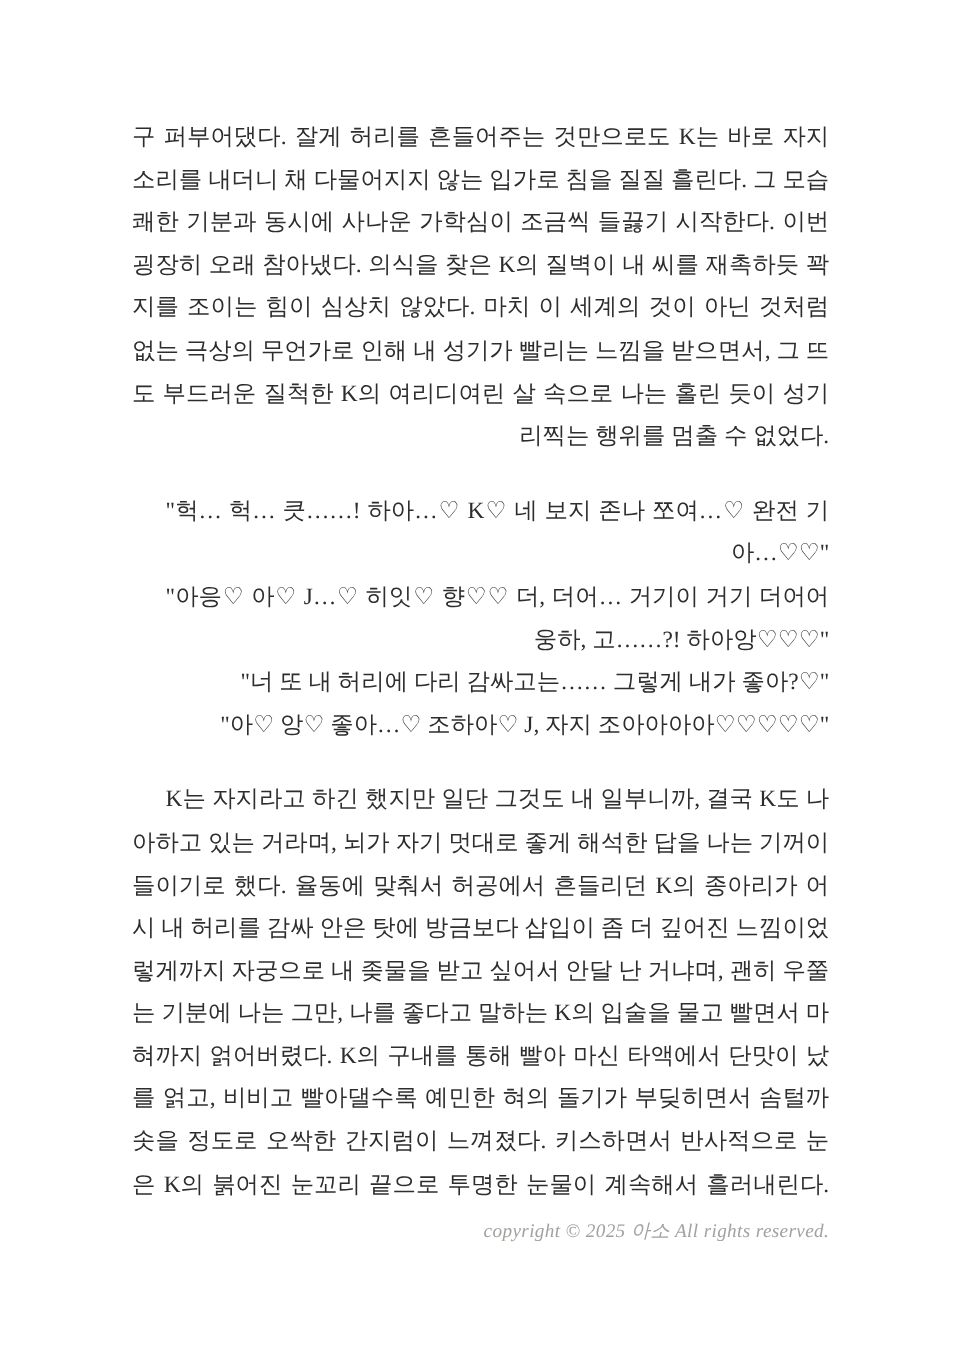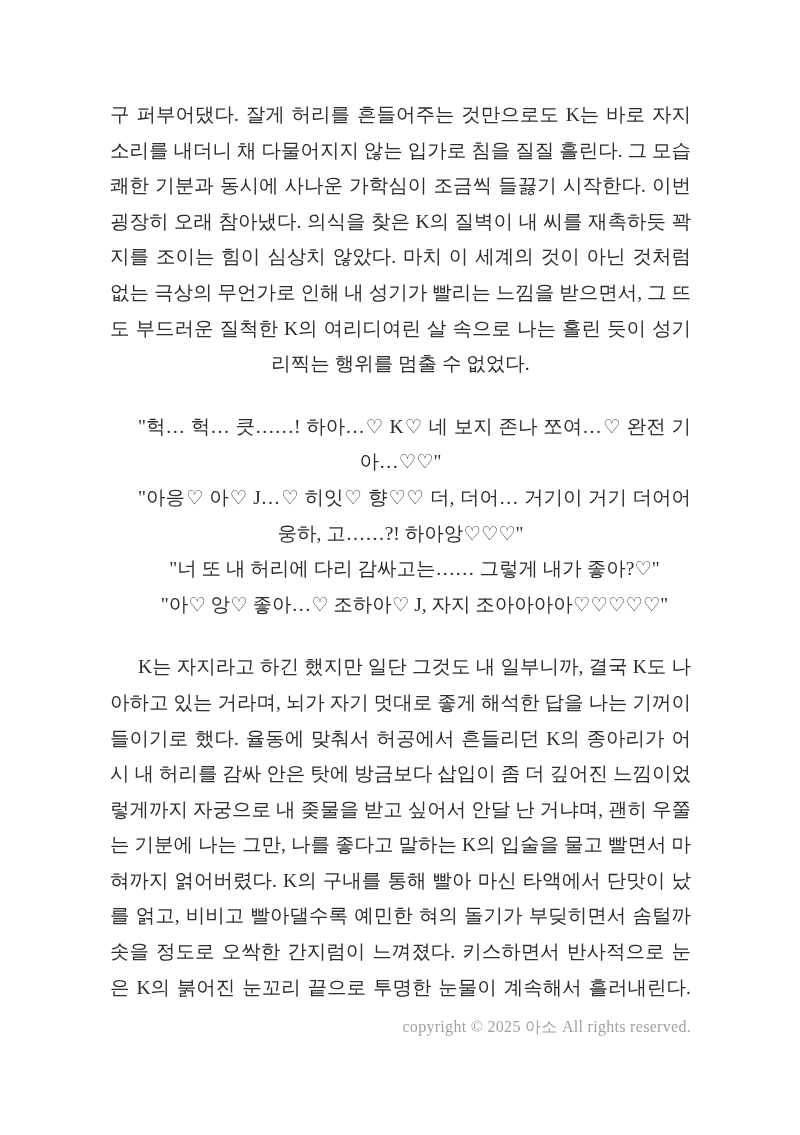--- a/index.html
+++ b/index.html
@@ -26,38 +26,39 @@
     width: 581px;
     color: var(--text-color);
   }
   .block { margin: 0; }
   .block.gap { margin-top: 27px; }
   .line {
     height: 35.6px;
     line-height: 35.6px;
     font-size: 19.5px;
     overflow: hidden;
-    text-align: center;
+    text-align: right;
     word-break: break-all;
   }
   .line.fill {
     text-align: justify;
     text-align-last: justify;
   }
   .line.indent { text-indent: 28px; }
   .footer {
     position: absolute;
     left: 110px;
     top: 1012px;
     width: 581px;
     text-align: right;
     font-size: 16px;
     line-height: 30px;
     letter-spacing: 0.3px;
     color: var(--footer-color);
+    font-style: italic;
   }
 </style>
 </head>
 <body>
 
 <div class="page">
   <main class="content">
       <div class="block">
         <div class="line fill">구 퍼부어댔다. 잘게 허리를 흔들어주는 것만으로도 K는 바로 자지러지는</div>
         <div class="line fill">소리를 내더니 채 다물어지지 않는 입가로 침을 질질 흘린다. 그 모습에 유</div>

